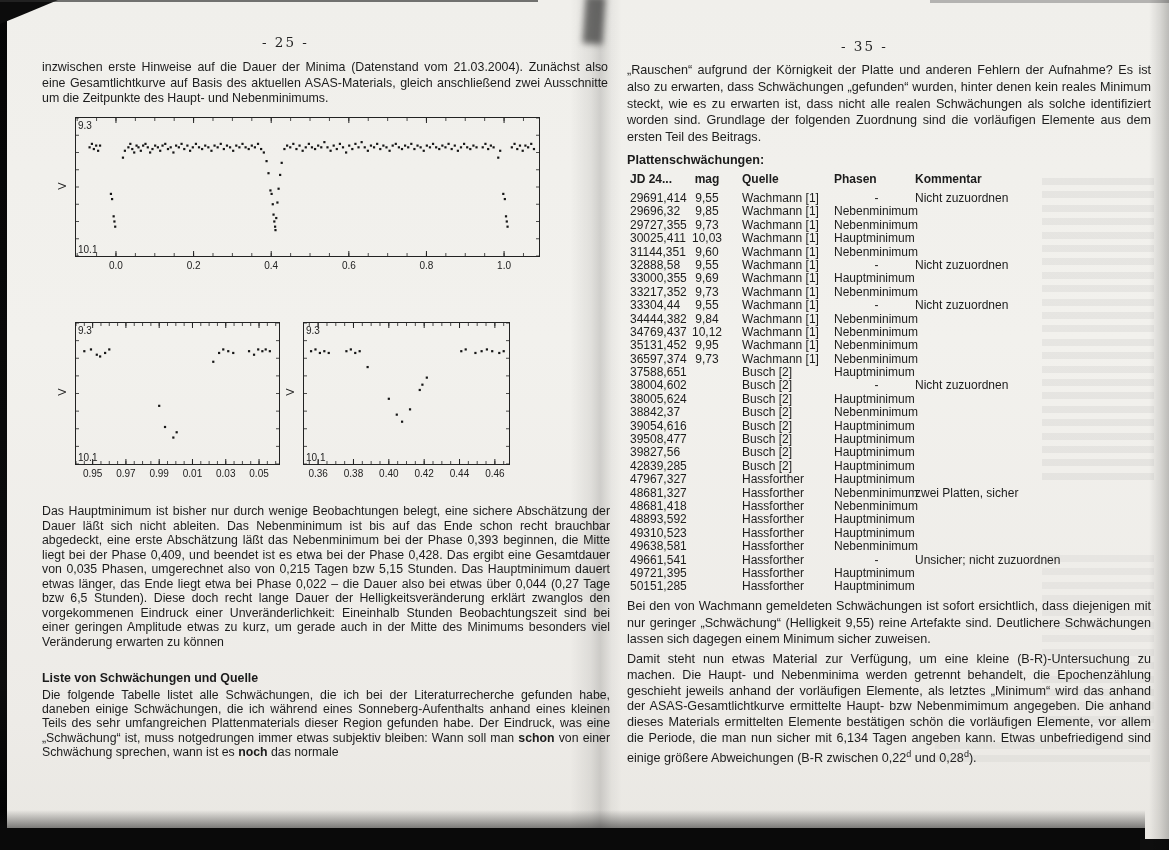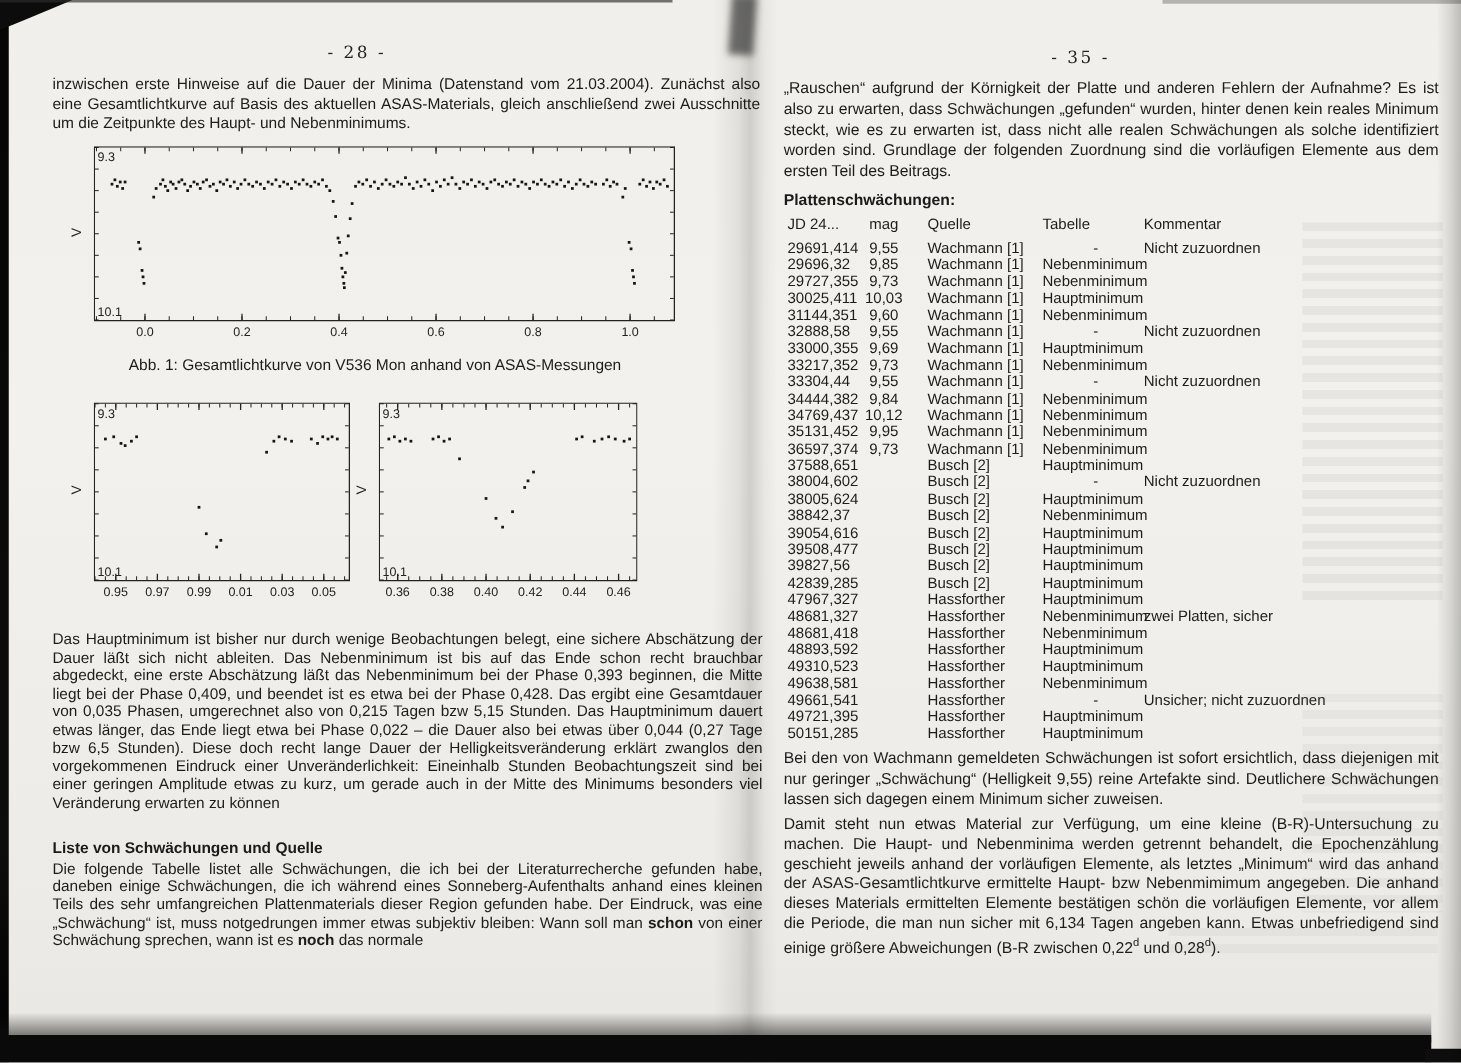--- a/index.html
+++ b/index.html
@@ -8,21 +8,21 @@
         font-family:"Liberation Sans",sans-serif;color:#1b1b1b;}
   .abs{position:absolute;}
   .ptext{position:absolute;text-align:justify;color:#1c1c1c;}
   .pnum{position:absolute;font-family:"DejaVu Serif","Liberation Serif",serif;font-size:13.5px;color:#222;letter-spacing:2px;}
   .caption{position:absolute;text-align:center;font-size:12.4px;color:#1c1c1c;}
   .bold{font-weight:bold;}
   .vlabel{position:absolute;transform:rotate(-90deg);font-size:11px;color:#222;}
   
   #ptable{position:absolute;left:627px;top:172px;width:524px;font-size:12px;color:#1c1c1c;}
   .trow{position:relative;height:13.4px;line-height:13.4px;white-space:nowrap;}
-  .thead{font-weight:normal;height:20px;line-height:14px;}
+  .thead{font-weight:bold;height:20px;line-height:14px;}
   .c0{position:absolute;left:3px;width:85px;}
   .c1{position:absolute;left:55px;width:50px;text-align:center;}
   .c2{position:absolute;left:115px;width:90px;}
   .c3{position:absolute;left:207px;width:85px;}
   .c3.dash{text-align:center;}
   .c4{position:absolute;left:288px;width:220px;}
   
   .edge-left{left:0;top:0;width:7px;height:850px;background:linear-gradient(180deg,#050505 0%,#0d0d0d 80%,#000 100%);}
   .corner-tl{left:0;top:0;width:60px;height:26px;background:#0c0c0c;clip-path:polygon(0 0,58px 0,22px 15px,0 24px);}
   .topline-l{left:0;top:0;width:538px;height:2px;background:rgba(45,45,45,.65);}
@@ -36,21 +36,21 @@
   .edge-right{left:1149px;top:0;width:20px;height:850px;background:linear-gradient(90deg,rgba(0,0,0,0) 0%,rgba(0,0,0,.10) 55%,rgba(0,0,0,.22) 100%);}
   .bleed{position:absolute;opacity:.55;filter:blur(.6px);
          background:repeating-linear-gradient(180deg,rgba(115,115,115,.17) 0px,rgba(115,115,115,.17) 7px,rgba(0,0,0,0) 7px,rgba(0,0,0,0) 13.4px);}
   sup{font-size:9px;}
 </style>
 </head>
 <body>
 
 <div id="scan">
 
-  <div class="pnum" style="left:262px;top:34px;">- 28 -</div>
+  <div class="pnum" style="left:262px;top:34px;">- 25 -</div>
 
   <div class="ptext" style="left:42px;top:60px;width:566px;font-size:12.4px;line-height:15.5px;">inzwischen erste Hinweise auf die Dauer der Minima (Datenstand vom 21.03.2004). Zunächst also eine Gesamtlichtkurve auf Basis des aktuellen ASAS-Materials, gleich anschließend zwei Ausschnitte um die Zeitpunkte des Haupt- und Nebenminimums.</div>
 
   <div class="vlabel" style="left:58px;top:180px;">V</div>
   <svg class="abs" style="left:75px;top:117px;" width="465" height="156">
       <rect x="0.5" y="0.5" width="464" height="139" fill="none" stroke="#222" stroke-width="1"></rect>
       <line x1="2.164291701592619" y1="1" x2="2.164291701592619" y2="4" stroke="#222" stroke-width="0.8"></line>
       <line x1="2.164291701592619" y1="139" x2="2.164291701592619" y2="136" stroke="#222" stroke-width="0.8"></line>
       <line x1="21.569153394803013" y1="1" x2="21.569153394803013" y2="4" stroke="#222" stroke-width="0.8"></line>
       <line x1="21.569153394803013" y1="139" x2="21.569153394803013" y2="136" stroke="#222" stroke-width="0.8"></line>
@@ -291,21 +291,20 @@
       <rect x="435.7331936295054" y="29.225000000000026" width="2.2" height="2.2" fill="#161616"></rect>
       <rect x="438.4498742665548" y="25.77499999999979" width="2.2" height="2.2" fill="#161616"></rect>
       <rect x="441.1665549036043" y="30.949999999999996" width="2.2" height="2.2" fill="#161616"></rect>
       <rect x="443.88323554065374" y="27.50000000000006" width="2.2" height="2.2" fill="#161616"></rect>
       <rect x="446.5999161777033" y="32.674999999999955" width="2.2" height="2.2" fill="#161616"></rect>
       <rect x="449.31659681475264" y="27.50000000000006" width="2.2" height="2.2" fill="#161616"></rect>
       <rect x="452.0332774518022" y="29.225000000000026" width="2.2" height="2.2" fill="#161616"></rect>
       <rect x="455.13805532271584" y="25.77499999999979" width="2.2" height="2.2" fill="#161616"></rect>
       <rect x="457.8547359597652" y="30.949999999999996" width="2.2" height="2.2" fill="#161616"></rect>
     </svg>
-  <div class="caption" style="left:60px;top:285px;width:480px;">Abb. 1: Gesamtlichtkurve von V536 Mon anhand von ASAS-Messungen</div>
 
   <div class="vlabel" style="left:58px;top:386px;">V</div>
   <svg class="abs" style="left:75px;top:322px;" width="205" height="159">
       <rect x="0.5" y="0.5" width="204" height="142" fill="none" stroke="#222" stroke-width="1"></rect>
       <line x1="1.0000000000001847" y1="1" x2="1.0000000000001847" y2="4" stroke="#222" stroke-width="0.8"></line>
       <line x1="1.0000000000001847" y1="142" x2="1.0000000000001847" y2="139" stroke="#222" stroke-width="0.8"></line>
       <line x1="9.319672131147726" y1="1" x2="9.319672131147726" y2="4" stroke="#222" stroke-width="0.8"></line>
       <line x1="9.319672131147726" y1="142" x2="9.319672131147726" y2="139" stroke="#222" stroke-width="0.8"></line>
       <line x1="17.639344262295268" y1="1" x2="17.639344262295268" y2="4" stroke="#222" stroke-width="0.8"></line>
       <line x1="17.639344262295268" y1="142" x2="17.639344262295268" y2="139" stroke="#222" stroke-width="0.8"></line>
@@ -537,21 +536,21 @@
 
   <div class="ptext" style="left:627px;top:62px;width:524px;font-size:12.6px;line-height:16.8px;">„Rauschen“ aufgrund der Körnigkeit der Platte und anderen Fehlern der Aufnahme? Es ist also zu erwarten, dass Schwächungen „gefunden“ wurden, hinter denen kein reales Minimum steckt, wie es zu erwarten ist, dass nicht alle realen Schwächungen als solche identifiziert worden sind. Grundlage der folgenden Zuordnung sind die vorläufigen Elemente aus dem ersten Teil des Beitrags.</div>
 
   <div class="abs bold" style="left:627px;top:153px;font-size:12.6px;">Plattenschwächungen:</div>
 
   <div id="ptable">
     <div class="trow thead">
       <span class="c0">JD 24...</span>
       <span class="c1">mag</span>
       <span class="c2">Quelle</span>
-      <span class="c3">Tabelle</span>
+      <span class="c3">Phasen</span>
       <span class="c4">Kommentar</span>
     </div>
     <div>
         <div class="trow">
           <span class="c0">29691,414</span>
           <span class="c1">9,55</span>
           <span class="c2">Wachmann [1]</span>
           <span class="c3 dash">-</span>
           <span class="c4">Nicht zuzuordnen</span>
         </div>

